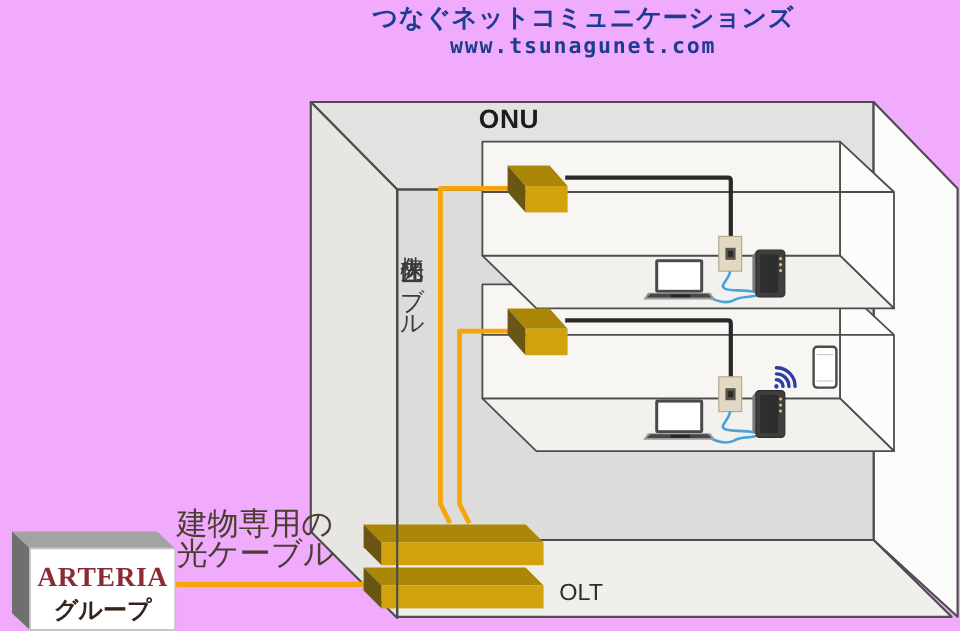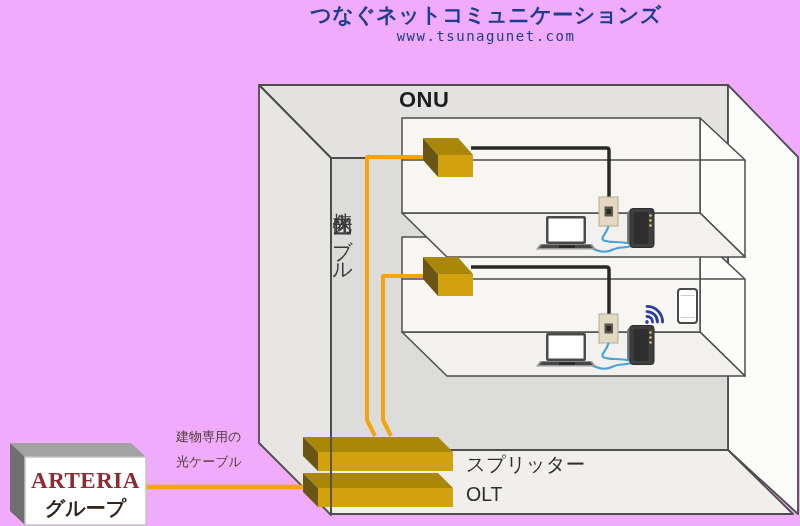--- a/index.html
+++ b/index.html
@@ -2,29 +2,29 @@
 <html><head>
 <meta charset="utf-8">
 <style>
   html,body{margin:0;padding:0;background:#000;}
   #stage{position:relative;width:800px;height:526px;background:#f0abfc;overflow:hidden;
          font-family:"Liberation Sans", sans-serif;}
   #stage svg{position:absolute;left:0;top:0;}
   .lbl{position:absolute;white-space:nowrap;}
   .brand-title{left:295px;top:1px;width:382px;text-align:center;font-size:21px;font-weight:bold;
                color:#1e3c8f;letter-spacing:0.5px;}
-  .brand-url{left:295px;top:28px;width:382px;text-align:center;font-size:14px;font-weight:normal;
+  .brand-url{left:295px;top:28px;width:382px;text-align:center;font-size:18px;font-weight:bold;
              color:#1e3c8f;letter-spacing:1.5px;font-family:"DejaVu Sans Mono", monospace;}
   .onu-label{left:399px;top:87px;font-size:22px;font-weight:800;color:#1c1c1c;letter-spacing:0.5px;}
   .lan-label{left:477px;top:119px;font-size:19px;color:#333;}
   .riser-label{left:330px;top:197px;font-size:20px;color:#3a3a3a;writing-mode:vertical-rl;
                letter-spacing:1px;height:160px;}
   .splitter-label{left:466px;top:451px;font-size:19.5px;color:#2e2e2e;}
   .olt-label{left:466px;top:483px;font-size:19.5px;color:#2e2e2e;text-align:right;}
-  .fiber-label{left:147px;top:424px;font-size:13px;line-height:25px;color:#4a3d31;margin-left:29px;}
+  .fiber-label{left:147px;top:424px;font-size:26px;line-height:25px;color:#4a3d31;}
   .speed-label{left:147px;top:492px;font-size:21px;font-weight:800;color:#392e24;}
   .arteria-name{left:25px;top:468px;width:121px;text-align:center;font-size:23px;font-weight:bold;
                 color:#8e2a33;font-family:"Liberation Serif", serif;letter-spacing:0.5px;}
   .arteria-group{left:25px;top:495px;width:121px;text-align:center;font-size:20px;font-weight:800;
                  color:#33241c;}
   
   .ceil{fill:#e3e2e0;}  .lwall{fill:#e7e6e3;}  .bwall{fill:#dcdcda;}
   .floor{fill:#f0efec;} .rwall{fill:#fbfbf9;}
   .edge{stroke:#4d4d4d;stroke-width:1.8;stroke-linejoin:round;}
   .redge{stroke:#4d4d4d;stroke-width:1.5;stroke-linejoin:round;}
@@ -155,21 +155,20 @@
       <polygon class="abox-side" points="10,443 10,511 25,525 25,457"></polygon>
       <rect class="abox-front" x="25" y="457" width="121" height="68"></rect>
     </g>
   </svg>
 
   <div class="lbl brand-title">つなぐネットコミュニケーションズ</div>
   <div class="lbl brand-url">www.tsunagunet.com</div>
 
   <div class="lbl onu-label">ONU</div>
   <div class="lbl riser-label">棟内光ケーブル</div>
-  <div class="lbl splitter-label">スプリッター</div>
   <div class="lbl olt-label">OLT</div>
 
   <div class="lbl fiber-label">
     <div>建物専用の</div>
     <div>光ケーブル</div>
   </div>
 
   <div class="lbl arteria-name">ARTERIA</div>
   <div class="lbl arteria-group">グループ</div>
 </div>

